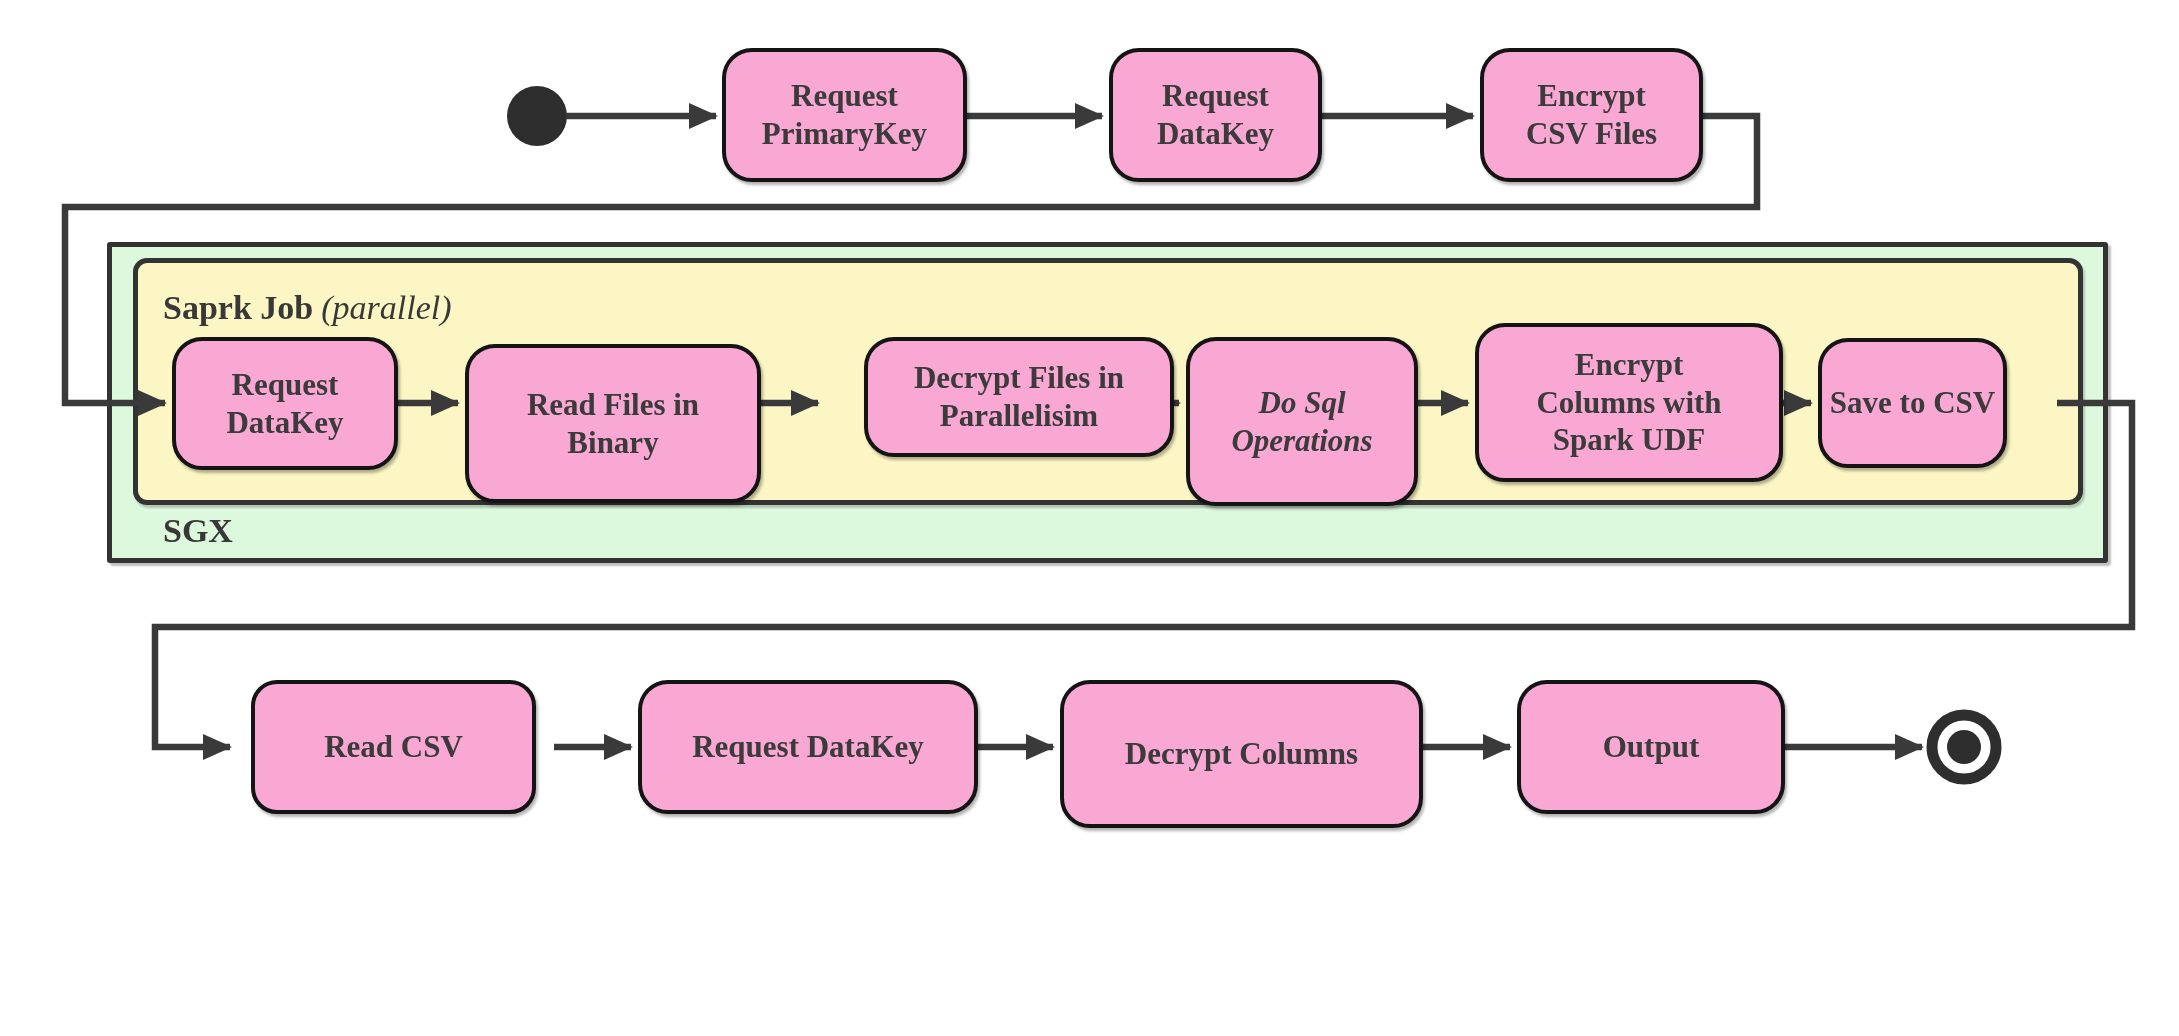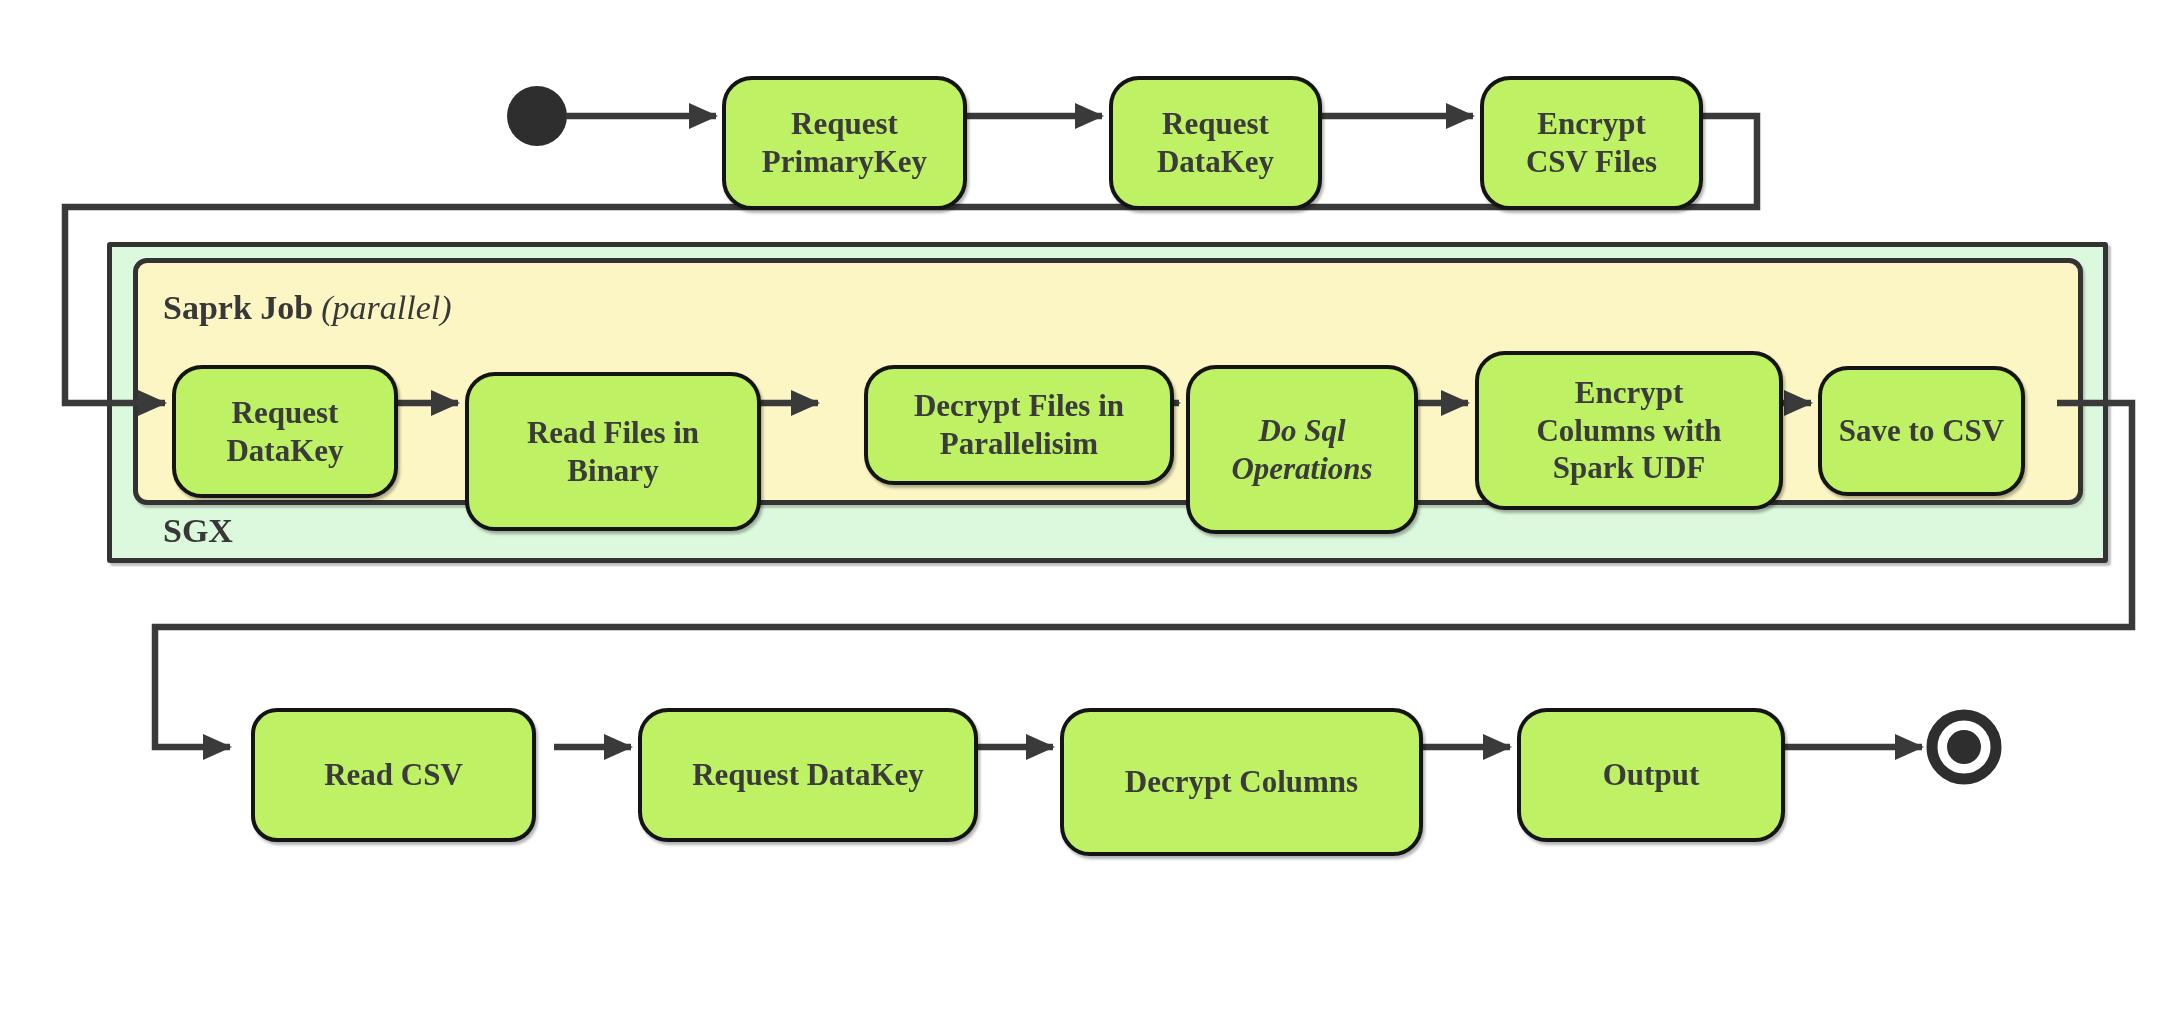--- a/index.html
+++ b/index.html
@@ -29,26 +29,25 @@
   .spark .qualifier { font-weight: normal; font-style: italic; margin-left: 8px; }
   .sgx-label { left: 51px; bottom: 8px; }
 
   
   svg.wires { position: absolute; left: 0; top: 0; z-index: 3; }
   .wire { fill: none; stroke: #3a3a3a; stroke-width: 6.5px; }
 
   
   .node {
     position: absolute; z-index: 4; box-sizing: border-box;
-    background: #bef264; border: 4.5px solid #141414; border-radius: 30px;
+    background: #f9a8d4; border: 4.5px solid #141414; border-radius: 30px;
     display: flex; align-items: center; justify-content: center;
     text-align: center; white-space: pre-line;
     font-weight: bold; font-size: 31px; line-height: 1.22; color: #3b3b3b;
     box-shadow: 2px 3px 3px rgba(0,0,0,0.3);
-    margin-top: 28px;
   }
 
   .caption {
     position: absolute; left: 60px; top: 922px; width: 2119px;
     text-align: center; font-weight: bold; font-size: 46px; color: #2b2b2b;
     z-index: 5;
   }
 </style>
 </head>
 <body>
@@ -109,21 +108,21 @@
 DataKey</div>
   <div class="node" style="left:465px; top:344px; width:296px; height:159px;">Read Files in
 Binary</div>
   <div class="node" style="left:864px; top:337px; width:310px; height:120px;">Decrypt Files in
 Parallelisim</div>
   <div class="node" style="left:1186px; top:337px; width:232px; height:169px;font-style:italic;">Do Sql
 Operations</div>
   <div class="node" style="left:1475px; top:323px; width:308px; height:159px;">Encrypt
 Columns with
 Spark UDF</div>
-  <div class="node" style="left:1818px; top:338px; width:207px; height:130px;">Save to CSV</div>
+  <div class="node" style="left:1818px; top:338px; width:189px; height:130px;">Save to CSV</div>
 
   <div class="node" style="left:251px; top:680px; width:285px; height:134px;border-radius:26px;">Read CSV</div>
   <div class="node" style="left:638px; top:680px; width:340px; height:134px;">Request DataKey</div>
   <div class="node" style="left:1060px; top:680px; width:363px; height:148px;">Decrypt Columns</div>
   <div class="node" style="left:1517px; top:680px; width:268px; height:134px;">Output</div>
 
 
 </div>
 
 </body></html>

